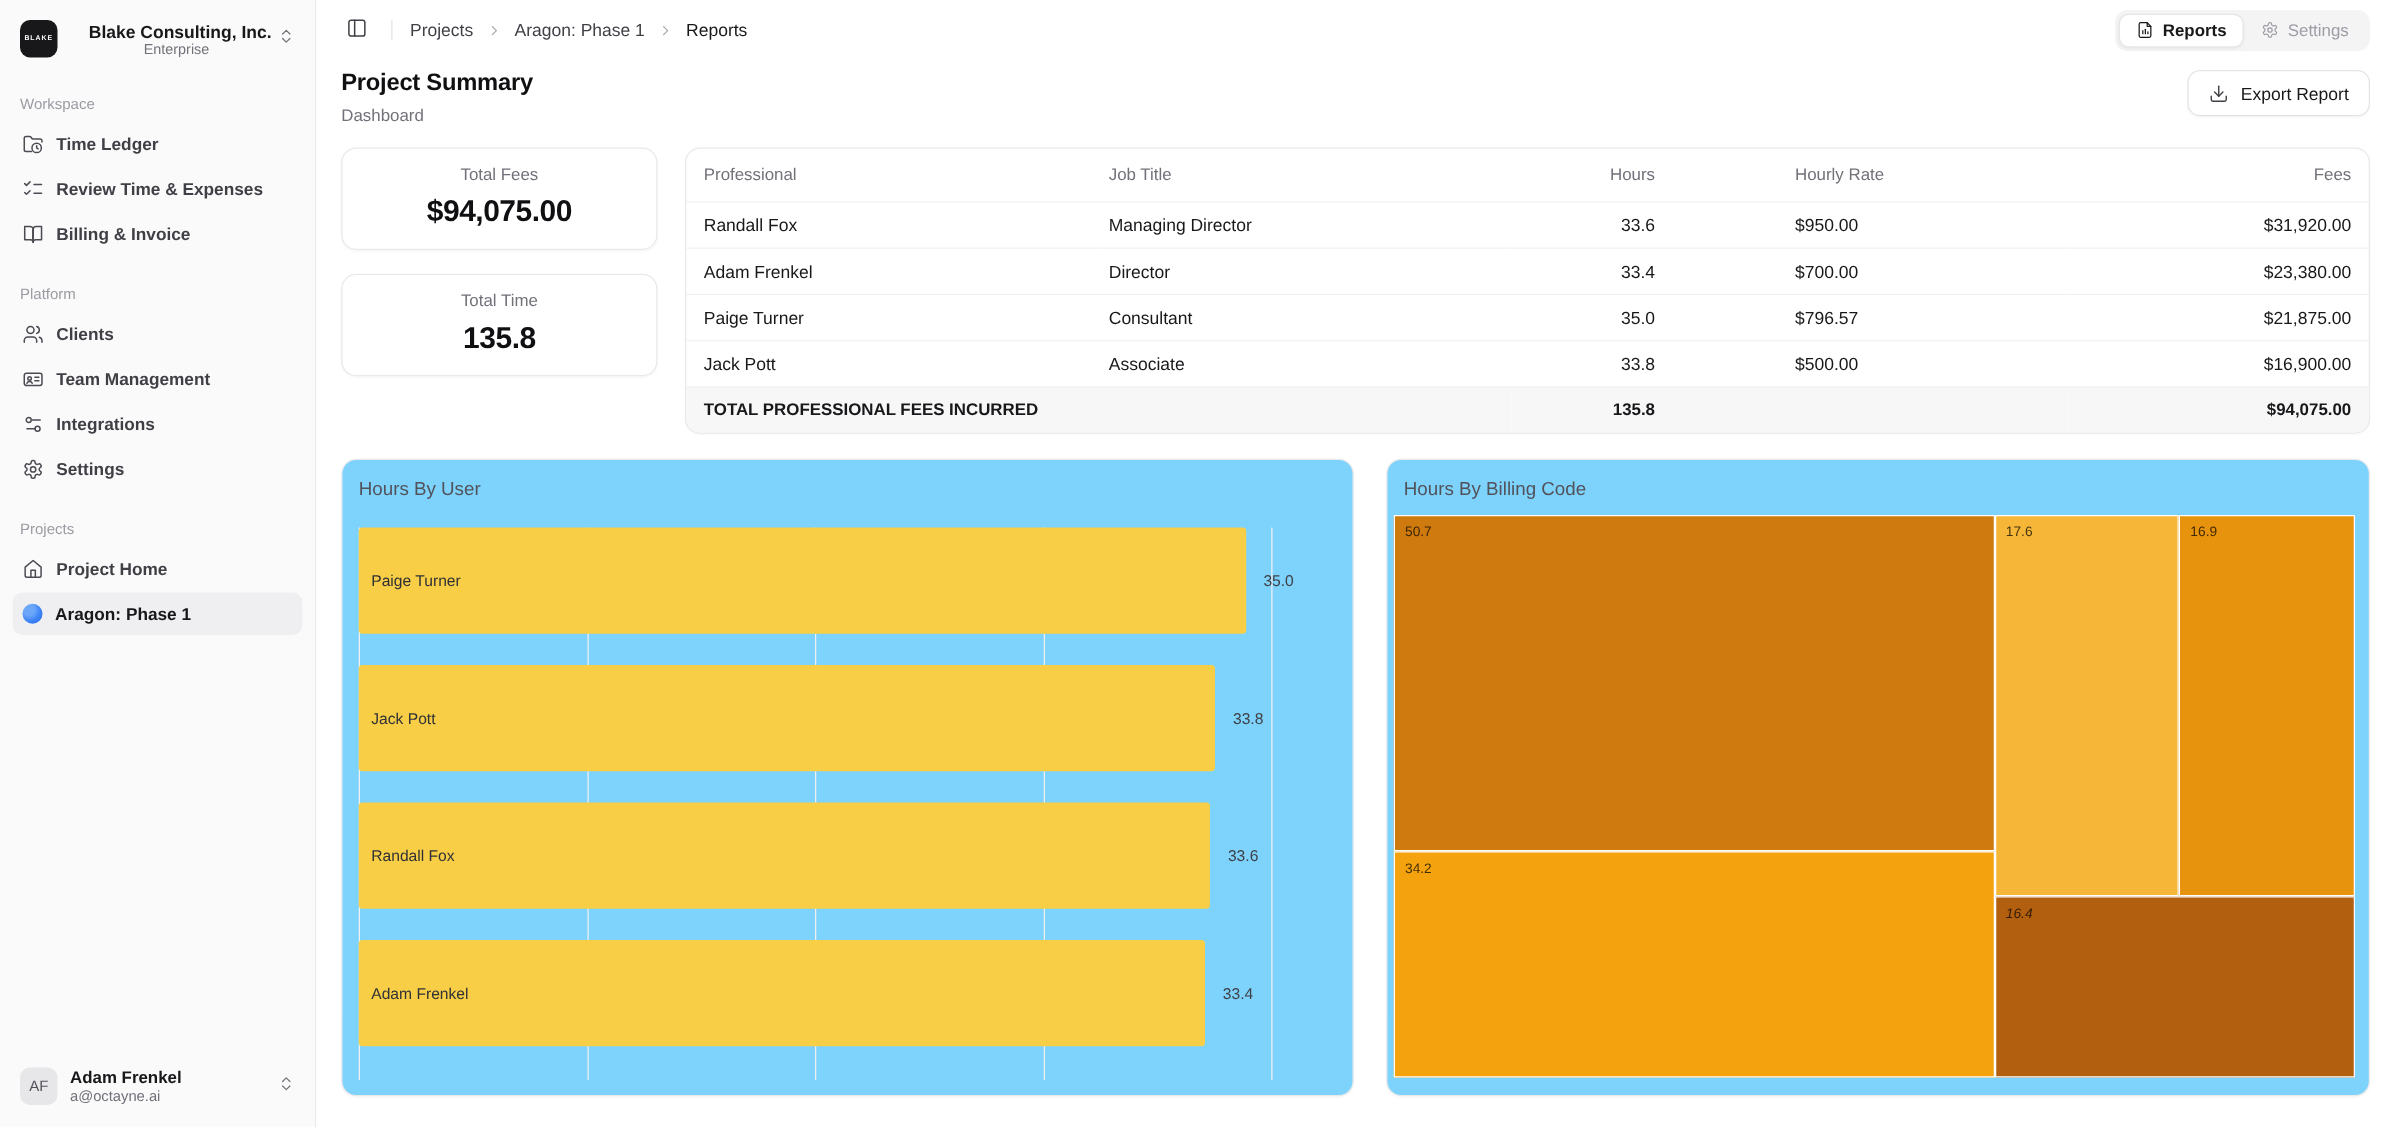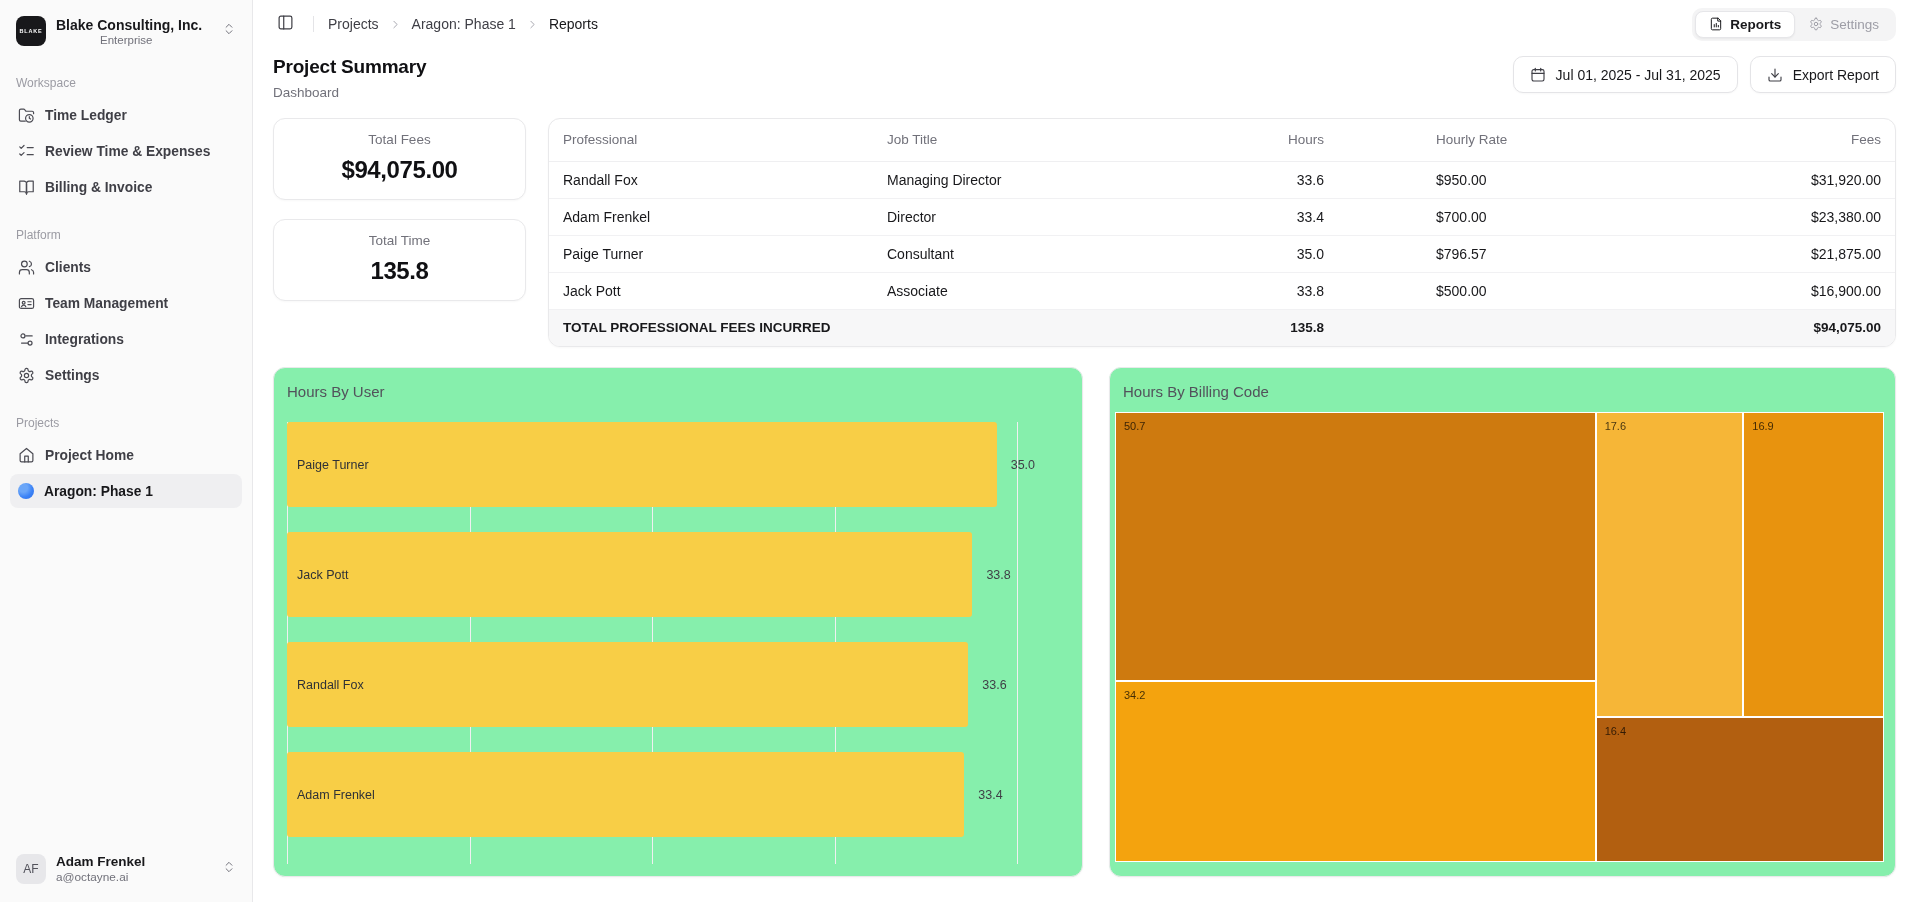--- a/index.html
+++ b/index.html
@@ -3,21 +3,21 @@
 <meta charset="utf-8">
 <style>
   * { margin:0; padding:0; box-sizing:border-box; }
   html,body { width:1911px; height:902px; overflow:hidden; background:#fff;
     font-family:"Liberation Sans","DejaVu Sans",sans-serif; color:#18181B; }
   .app { display:flex; width:1911px; height:902px; }
 
   
   .sidebar { width:253px; flex:none; background:#FAFAFA; border-right:1px solid #E8E8EA;
     display:flex; flex-direction:column; }
-  .org-switcher { display:flex; align-items:center; gap:10px; margin:10px 8px 0 8px;
+  .org-switcher { display:flex; align-items:center; gap:25px; margin:10px 8px 0 8px;
     padding:6px 8px; border-radius:10px; cursor:pointer; }
   .org-logo { width:30px; height:30px; border-radius:8px; background:#18181B; color:#fff;
     display:flex; align-items:center; justify-content:center; font-size:5.5px; font-weight:700;
     letter-spacing:.8px; flex:none; }
   .org-meta { flex:1; min-width:0; }
   .org-name { font-size:14px; font-weight:700; color:#18181B; white-space:nowrap; }
   .org-plan { font-size:11.5px; color:#71717A; margin-top:1px;margin-left:44px; }
   .org-switcher .chev, .user-switcher .chev { color:#71717A; flex:none; }
 
   .nav { padding:0 10px; flex:1; overflow:hidden; }
@@ -86,21 +86,21 @@
     padding:0 0 0 8px; }
   table.fees th:first-child, table.fees td:first-child { padding-left:14px; }
   table.fees .num { text-align:right; padding-right:0; }
   table.fees .rate { padding-left:112px; }
   table.fees .fees-col { text-align:right; padding-right:14px; }
   table.fees tr.total td { background:#F7F7F8; font-weight:700; font-size:13.5px;
     border-bottom:none; }
 
   
   .charts-row { display:flex; gap:26px; padding:20px 15px 25px 20px; flex:1; min-height:0; }
-  .chart-card { background:#86efac; border:1px solid #E9E9EB; border-radius:12px;
+  .chart-card { background:#7dd3fc; border:1px solid #E9E9EB; border-radius:12px;
     box-shadow:0 1px 2px rgba(0,0,0,.03); position:relative; }
   .chart-card.left { width:810px; flex:none; }
   .chart-card.right { flex:1; }
   .chart-title { font-size:15px; color:#52525B; position:absolute; top:15px; left:13px; }
 
   .hbu-plot { position:absolute; left:13px; right:65px; top:54px; bottom:12px; }
   .gridline { position:absolute; top:0; bottom:0; width:1px; background:#F0F0F1; }
   .bar-row { position:absolute; left:0; right:0; height:85px; }
   .bar { position:absolute; left:0; top:0; height:85px; background:#F8CE46; border-radius:3px;
     display:flex; align-items:center; cursor:pointer; }
@@ -289,31 +289,20 @@
           </div>
         </div>
     </div>
 
     <div class="page-head">
       <div>
         <div class="page-title">Project Summary</div>
         <div class="page-subtitle">Dashboard</div>
       </div>
       <div class="head-actions">
-        <button class="btn">
-          <span class="bic">
-              <svg width="16" height="16" viewBox="0 0 24 24" fill="none" stroke="currentColor" stroke-width="1.7" stroke-linecap="round" stroke-linejoin="round">
-                <rect x="3" y="4" width="18" height="17" rx="2.5"></rect>
-                <path d="M16 2v4"></path>
-                <path d="M8 2v4"></path>
-                <path d="M3 9.5h18"></path>
-              </svg>
-            </span>
-          <span>Jul 01, 2025 - Jul 31, 2025</span>
-        </button>
         <button class="btn">
           <span class="bic">
               <svg width="16" height="16" viewBox="0 0 24 24" fill="none" stroke="currentColor" stroke-width="1.7" stroke-linecap="round" stroke-linejoin="round">
                 <path d="M21 15v4a2 2 0 0 1-2 2H5a2 2 0 0 1-2-2v-4"></path>
                 <path d="m7 10 5 5 5-5"></path>
                 <path d="M12 15V3"></path>
               </svg>
             </span>
           <span>Export Report</span>
         </button>
@@ -432,21 +421,21 @@
             </div>
             <div class="tm-node" style="left: 0%; top: 59.7%; width: 62.5%; height: 40.3%; background: rgb(244, 163, 14);">
               <div class="tm-label">34.2</div>
             </div>
             <div class="tm-node" style="left: 62.5%; top: 0%; width: 19.2%; height: 67.8%; background: rgb(246, 182, 55);">
               <div class="tm-label">17.6</div>
             </div>
             <div class="tm-node" style="left: 81.7%; top: 0%; width: 18.3%; height: 67.8%; background: rgb(232, 147, 14);">
               <div class="tm-label">16.9</div>
             </div>
-            <div class="tm-node" style="left: 62.5%; top: 67.8%; width: 37.5%; height: 32.2%; background: rgb(178, 95, 16);">
+            <div class="tm-node" style="left: 62.5%; top: 67.8%; width: 37.5%; height: 32.2%; background: rgb(178, 95, 16); font-style: italic;">
               <div class="tm-label">16.4</div>
             </div>
           </div>
       </section>
     </div>
 
   </main>
 </div>
 
 </body></html>

